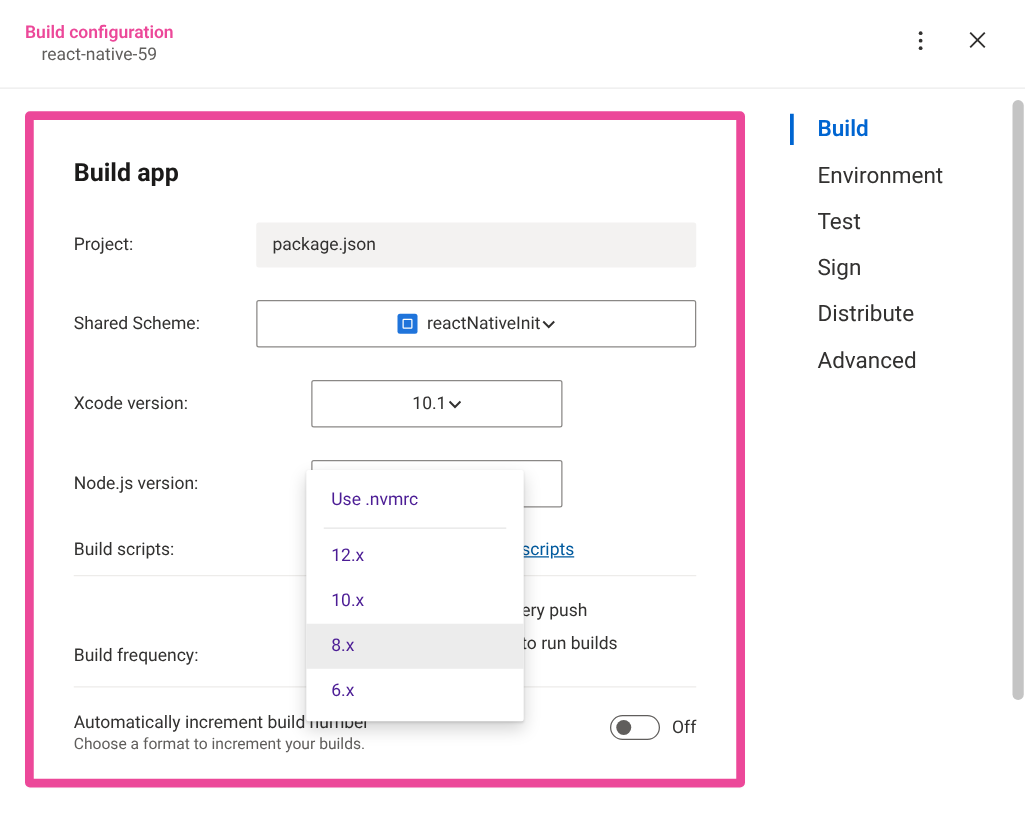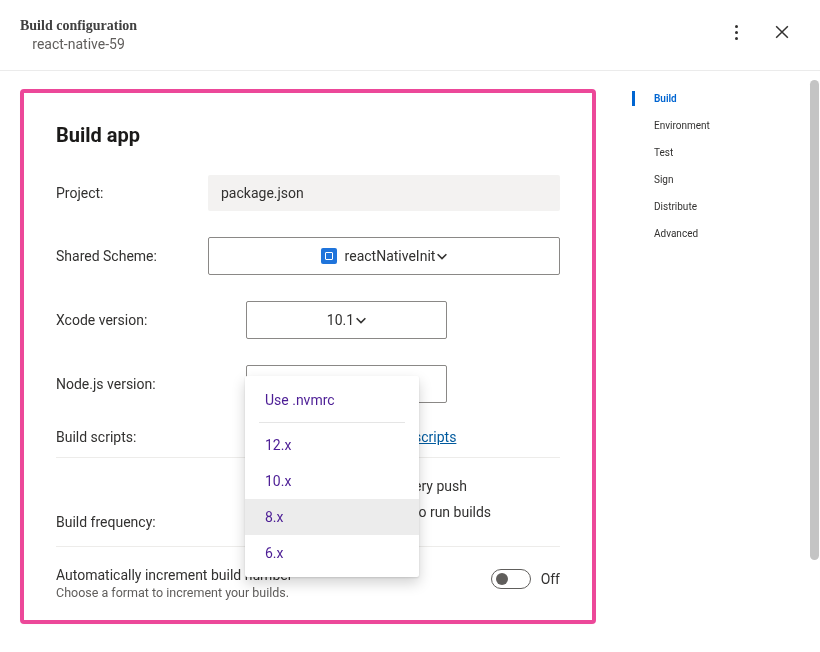--- a/index.html
+++ b/index.html
@@ -11,33 +11,33 @@
     background: #fff;
   }
   .window { width: 820px; height: 652px; position: relative; background:#fff; overflow: hidden;}
   
   .topbar {
     display:flex; align-items:flex-start; justify-content:space-between;
     padding: 18px 28px 18px 20px;
     border-bottom: 1px solid #ebebeb;
   }
   .topbar .titleblock { display:flex; flex-direction:column; }
-  .topbar .title { font-weight:600; font-size:14px; color:#404040;font-family:Liberation Serif, serif; }
+  .topbar .title { font-weight:600; font-size:14px; color:#ec4899; }
   .topbar .subtitle { font-size:14px; color:#605e5c; margin-top:2px;text-align:center;}
   .topbar .actions { display:flex; align-items:center; gap:26px; margin-top:4px;}
   .icon-btn { width:20px; height:20px; display:flex; align-items:center; justify-content:center; cursor:pointer; color:#323130;}
   .icon-btn svg { width:20px; height:20px; stroke:#323130; }
   .kebab { display:flex; flex-direction:column; gap:3px; align-items:center; justify-content:center; width:20px; height:20px; cursor:pointer;}
   .kebab span { width:3px; height:3px; border-radius:50%; background:#323130; display:block;}
 
   
   .body { display:flex; position:relative; height: calc(652px - 78px); }
   .main-scroll { flex:1; padding: 18px 16px 0 20px; overflow: hidden; position:relative;}
   .card {
-    background:#fff; border:4px solid #ec4899; border-radius:4px;
+    background:#fff; border:7px solid #ec4899; border-radius:4px;
     padding: 30px 32px 20px 32px;
     width: 576px;
     box-shadow: 0 1px 2px rgba(0,0,0,0.02);
   }
   .card h2 { margin:0 0 28px 0; font-size:20px; font-weight:700; color:#1b1a19;}
   .formrow { display:flex; align-items:center; margin-bottom: 26px; }
   .formrow .label { width:190px; font-size:14px; color:#323130; }
   .formrow .control { flex:1; }
   .readonly-field {
     background:#f3f2f1; border-radius:2px; padding:10px 13px; font-size:14px;
@@ -62,21 +62,21 @@
   .autorow .texts .main { font-size:14px; color:#323130; }
   .autorow .texts .sub { font-size:12.5px; color:#605e5c; margin-top:2px;}
   .toggle-wrap { display:flex; align-items:center; gap:10px; margin-top:2px;}
   .toggle { width:40px; height:20px; border-radius:10px; border:1px solid #605e5c; background:#fff; position:relative; cursor:pointer;}
   .toggle .knob { width:12px; height:12px; background:#605e5c; border-radius:50%; position:absolute; top:3px; left:4px;}
   .toggle-label { font-size:14px; color:#323130;}
 
   
   .sidenav { width:188px; padding: 14px 0 0 0; }
   .sidenav .item {
-    padding: 8px 20px 8px 22px; font-size:10px; color:#323130; cursor:pointer; position:relative;
+    padding: 8px 20px 8px 22px; font-size:18px; color:#323130; cursor:pointer; position:relative;
   }
   .sidenav .item.active { color:#0065d1; font-weight:600;}
   .sidenav .item.active::before {
     content:""; position:absolute; left:0; top:6px; bottom:6px; width:3px; background:#0065d1;
   }
 
   
   .rightscroll { position:absolute; top:78px; right:0; width:12px; height: calc(652px - 78px); background:transparent;}
   .rightscroll .track { position:absolute; top:2px; bottom:2px; right:1px; width:10px; background:transparent;}
   .rightscroll .thumb { position:absolute; top:2px; right:1px; width:9px; height:480px; background:#c4c4c4; border-radius:5px;}

